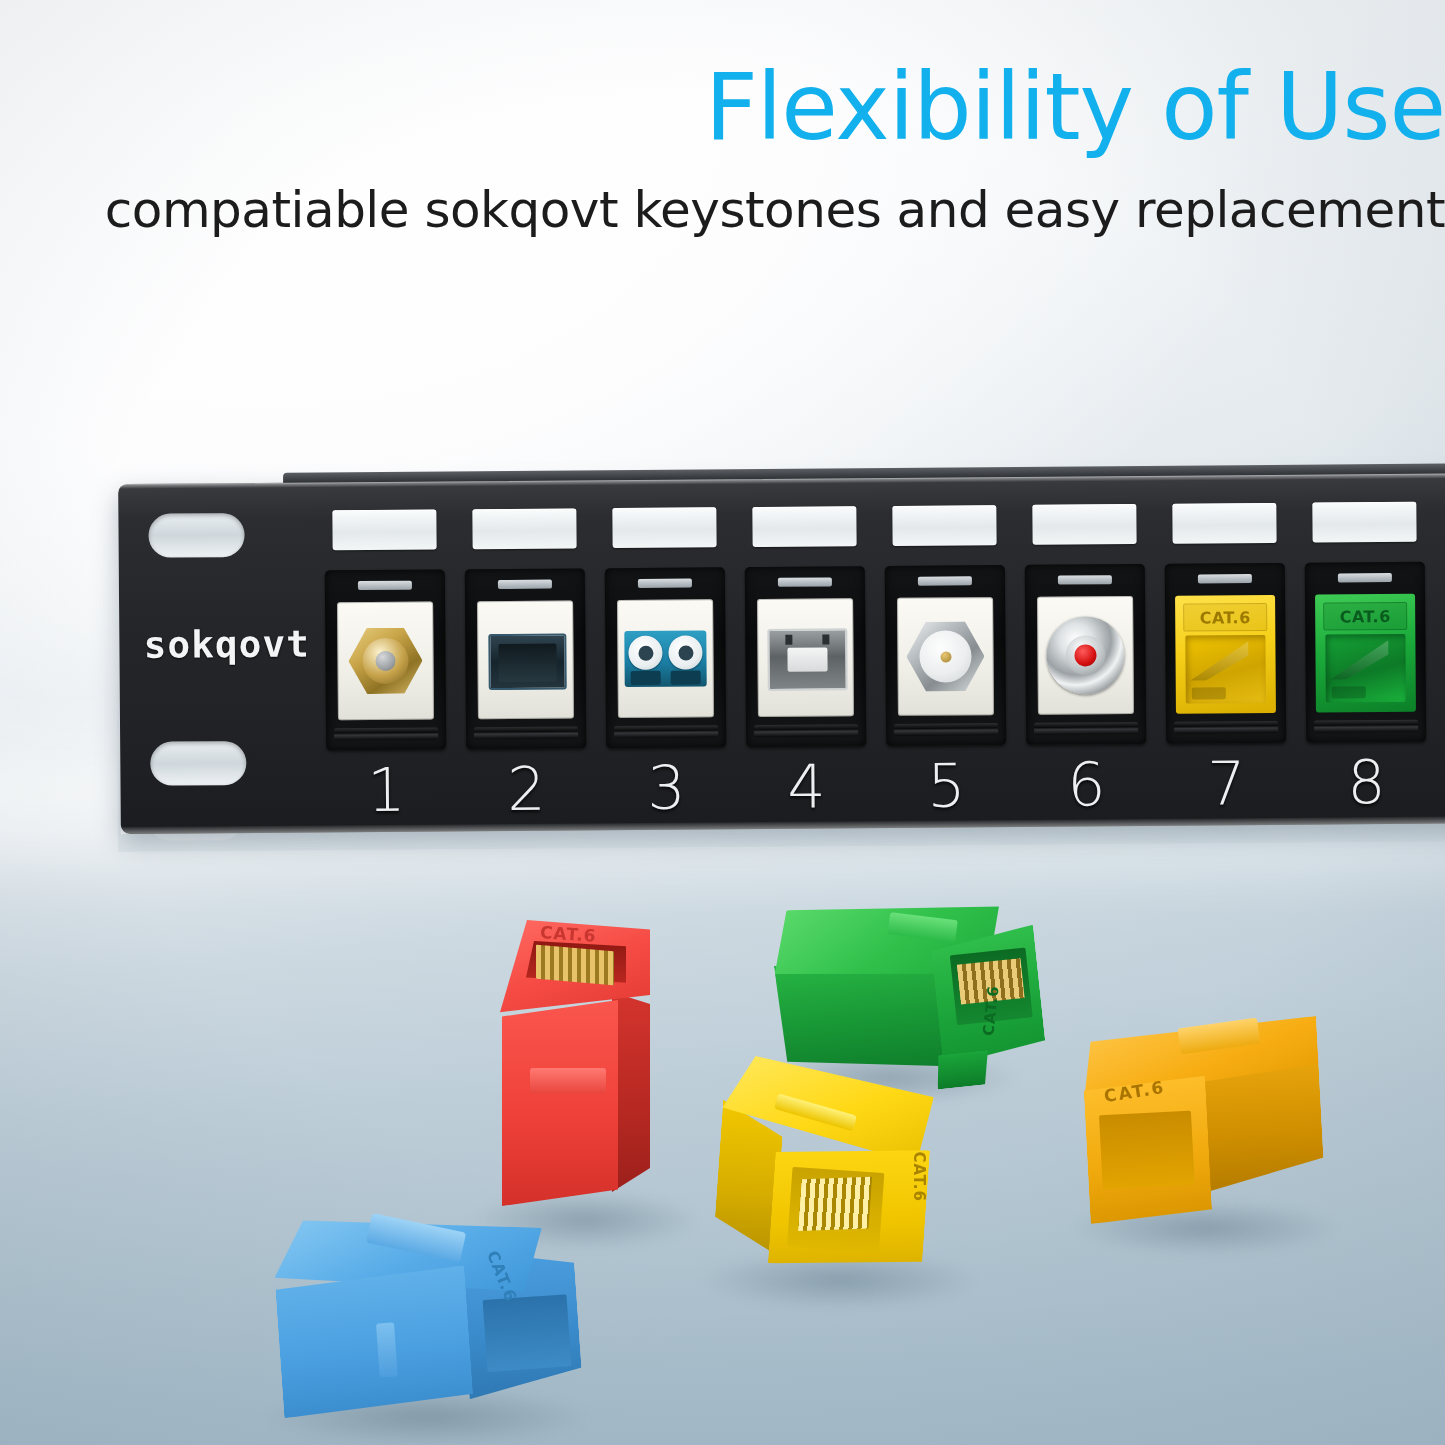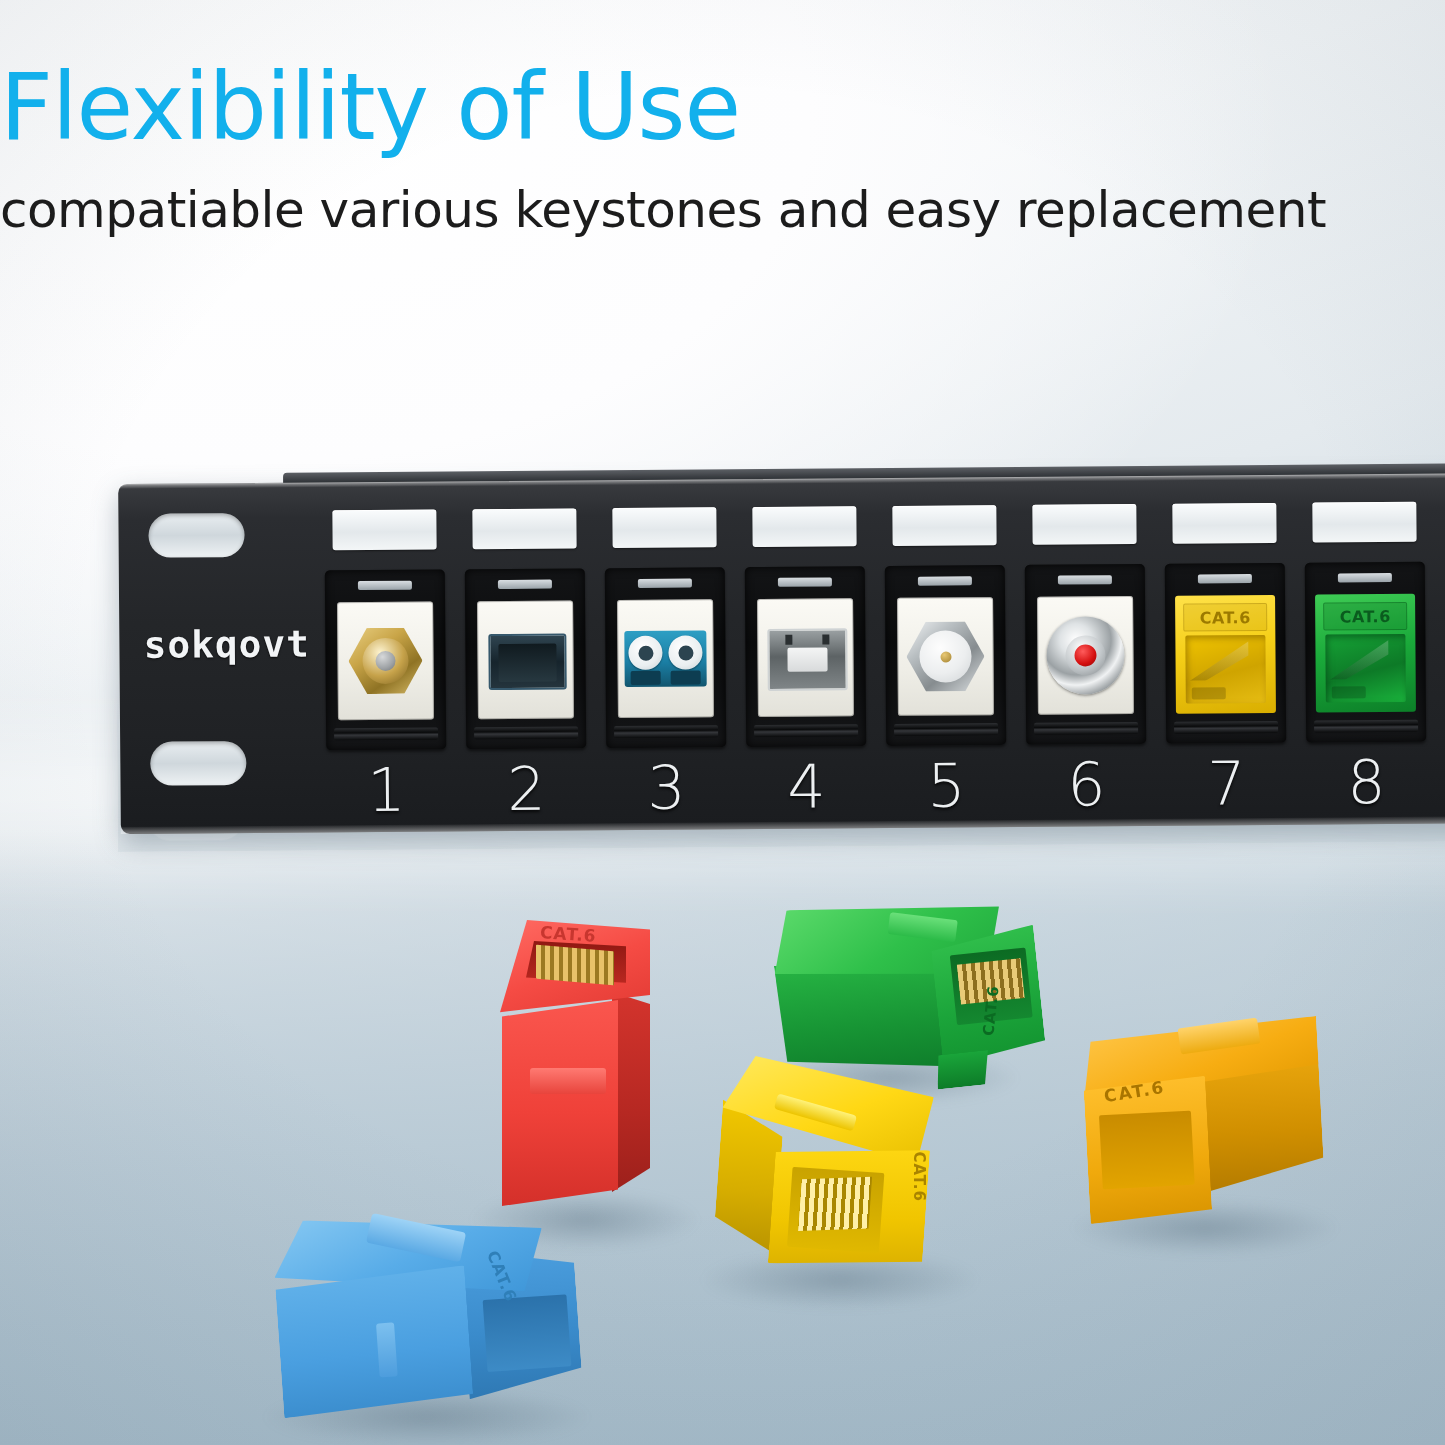--- a/index.html
+++ b/index.html
@@ -30,21 +30,21 @@
     position:absolute;left:-10%;top:690px;width:130%;height:220px;
     background:linear-gradient(180deg,rgba(255,255,255,0) 0%,rgba(255,255,255,.55) 45%,rgba(255,255,255,0) 100%);
     filter:blur(14px);
   }
   .bg-vignette{
     position:absolute;inset:0;
     background:radial-gradient(ellipse 80% 70% at 50% 45%, rgba(0,0,0,0) 55%, rgba(90,110,125,.13) 100%);
   }
 
   
-  .headings{position:absolute;left:0;right:0;top:0;text-align:left;z-index:40;}
+  .headings{position:absolute;left:0;right:0;top:0;text-align:right;z-index:40;}
   .title{
     margin:0;padding-top:62px;
     font-size:92px;line-height:1;font-weight:400;
     color:#12b0ec;letter-spacing:-1px;
     font-family:"DejaVu Sans","Liberation Sans",sans-serif;
   }
   .subtitle{
     margin:0;padding-top:30px;
     font-size:50px;line-height:1.05;font-weight:400;
     color:#1c1c1c;letter-spacing:-.5px;
@@ -497,21 +497,21 @@
 <body>
 
 <div id="stage">
 
   <div class="bg-base"></div>
   <div class="bg-floor"></div>
   <div class="bg-sheen"></div>
 
   <div class="headings">
     <h1 class="title">Flexibility of Use</h1>
-    <p class="subtitle">compatiable various keystones and easy replacement</p>
+    <p class="subtitle">compatiable sokqovt keystones and easy replacement</p>
   </div>
 
   <div class="panel-reflection">
     <div class="refl-body"></div>
     <div class="refl-slot"></div>
     <div class="refl-ports">
       <div class="refl-col">
         <div class="refl-jack"></div>
         <div class="refl-num">1</div>
       </div>

